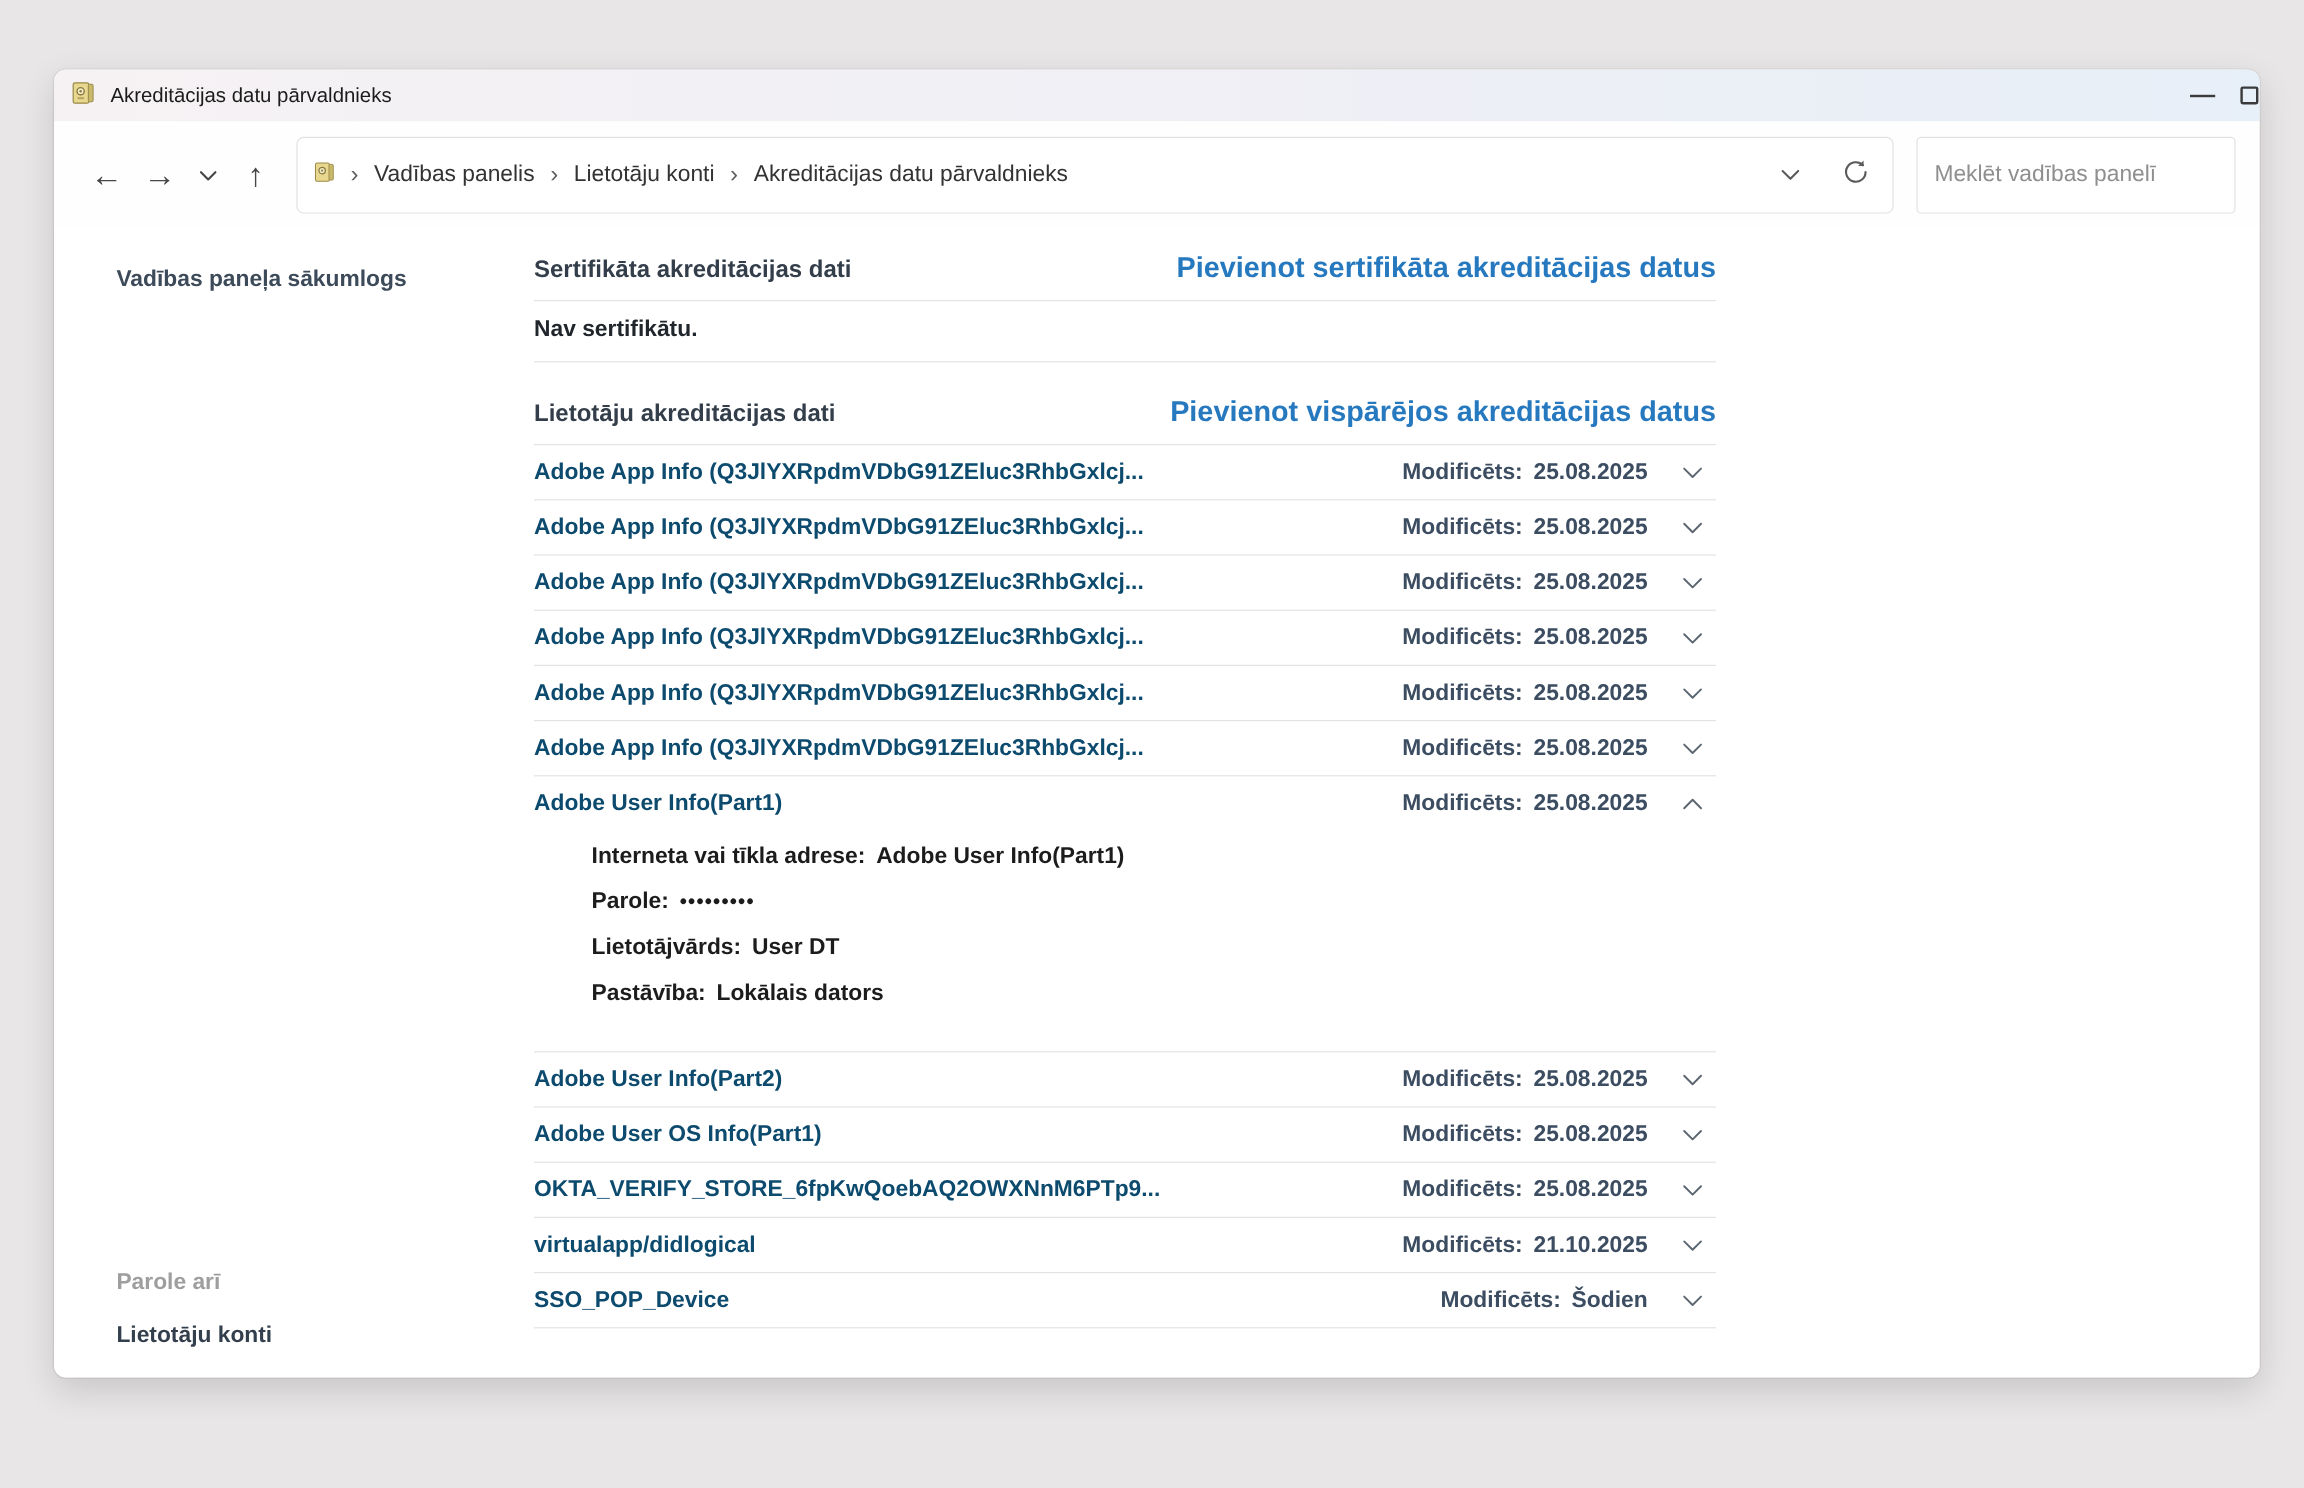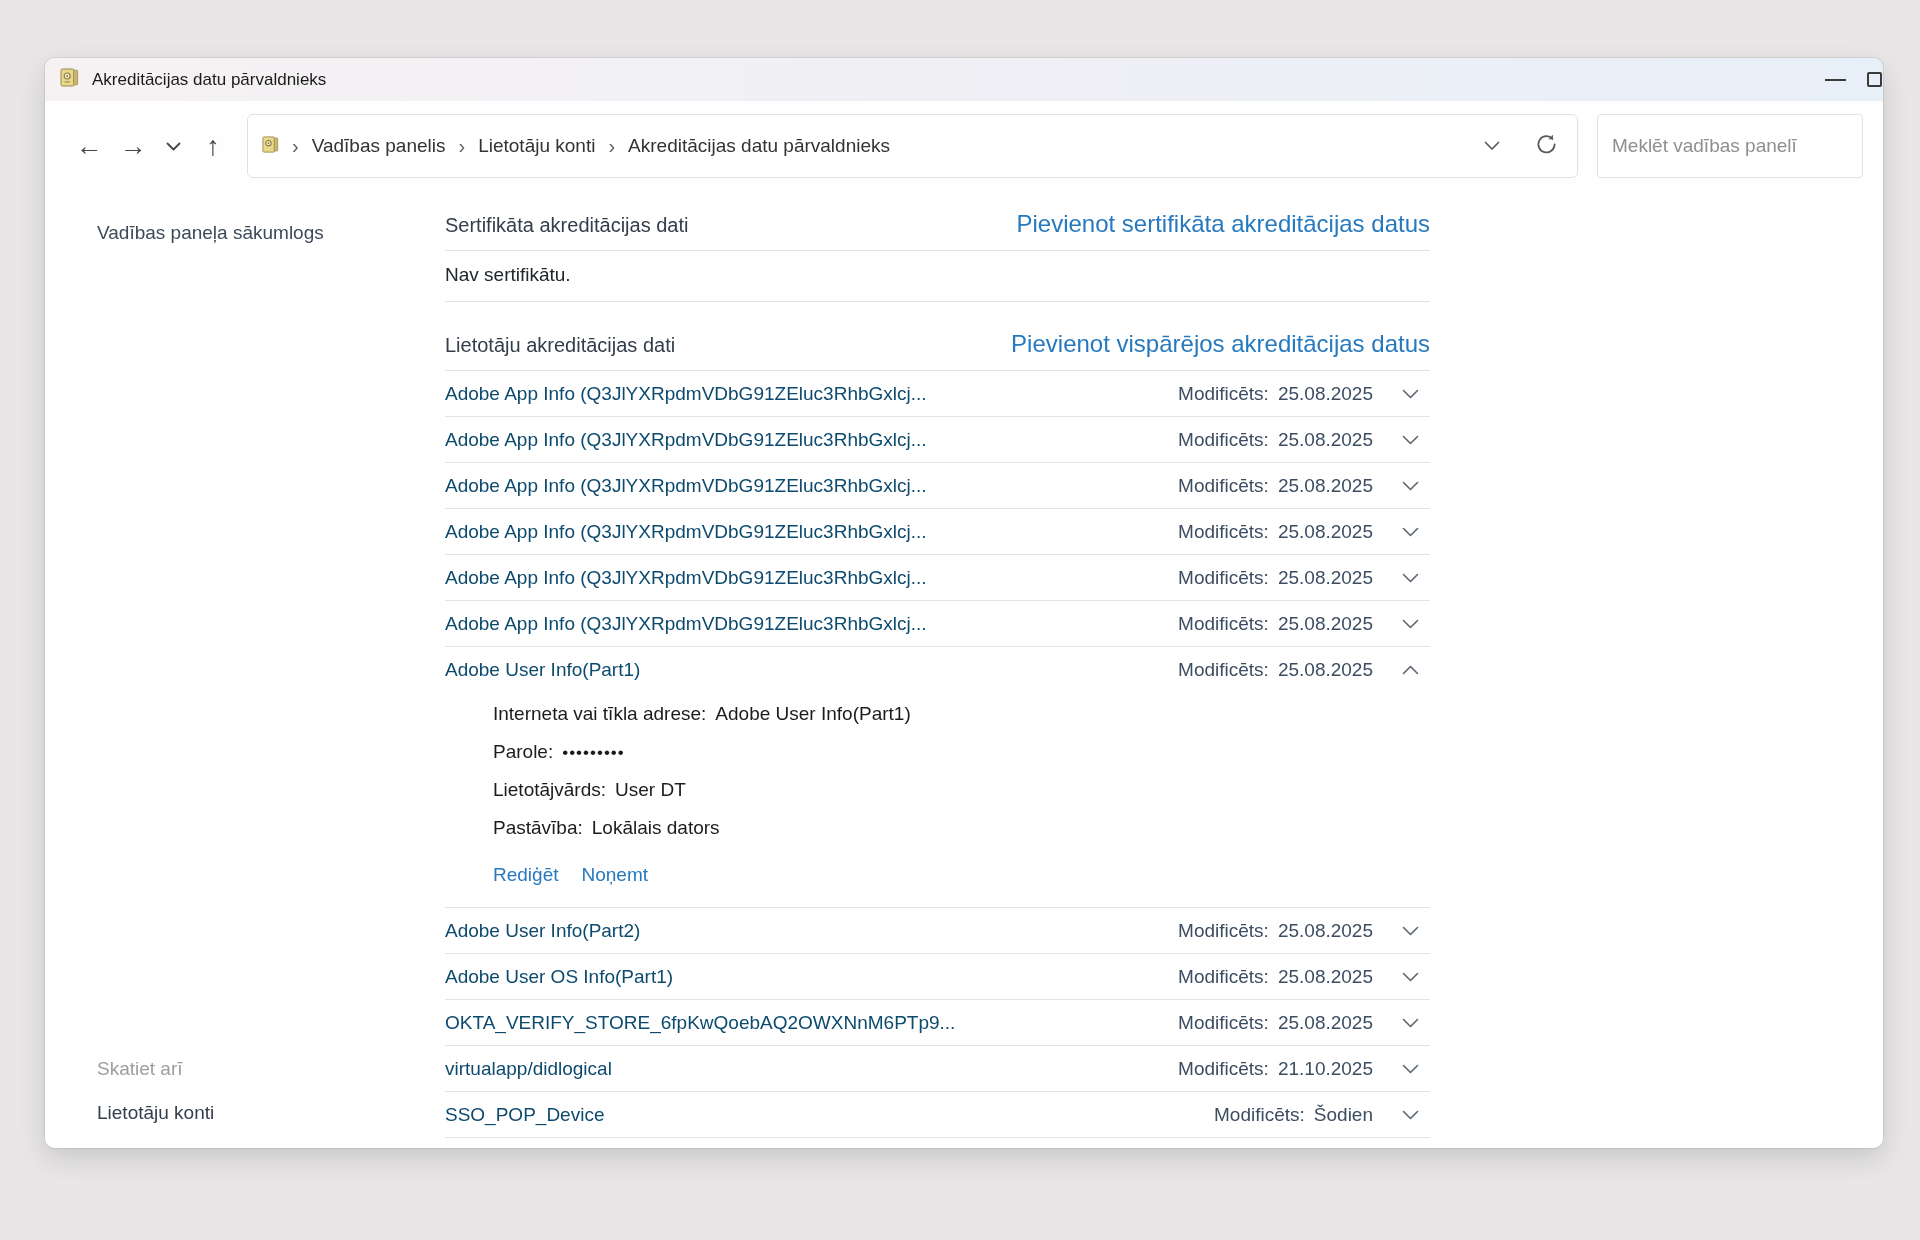--- a/index.html
+++ b/index.html
@@ -53,21 +53,21 @@
     display: flex; align-items: center; padding: 0 14px;
   }
   .searchbox input {
     border: none; outline: none; width: 100%; font-size: 19px;
     font-family: "Liberation Sans", "DejaVu Sans", sans-serif; color: #333;
     background: transparent;
   }
   .searchbox input::placeholder { color: #8f8f8f; opacity: 1; }
 
   
-  .win-body { flex: 1; display: flex; background: #ffffff; position: relative; }
+  .win-body { flex: 1; display: flex; background: #ffffff; position: relative; font-weight: bold; }
   .sidebar { width: 400px; flex: 0 0 400px; position: relative; }
   .sidebar-home { position: absolute; left: 52px; top: 31px; font-size: 19px; color: #3c4a5a; cursor: default; }
   .sidebar-bottom { position: absolute; left: 52px; bottom: 24px; }
   .see-also { font-size: 19px; color: #9e9e9e; margin-bottom: 22px; }
   .sidebar-link { font-size: 19px; color: #333f4c; }
 
   .content { width: 985px; flex: 0 0 985px; padding-top: 13px; font-size: 19px; }
 
   .section-head { display: flex; align-items: baseline; justify-content: space-between; padding: 6px 0 12px 0; border-bottom: 1px solid #e3e3e3; }
   .section-title { font-size: 20px; color: #333e4a; }
@@ -160,21 +160,21 @@
 
       <div class="searchbox">
         <input type="text" placeholder="Meklēt vadības panelī" style="">
       </div>
     </div>
 
     <div class="win-body">
       <div class="sidebar">
         <div class="sidebar-home">Vadības paneļa sākumlogs</div>
         <div class="sidebar-bottom">
-          <div class="see-also">Skatiet arī</div>
+          <div class="see-also">Parole arī</div>
           <div class="sidebar-link">Lietotāju konti</div>
         </div>
       </div>
 
       <div class="content">
 
         <div class="section-head">
           <span class="section-title">Sertifikāta akreditācijas dati</span>
           <span class="add-link">Pievienot sertifikāta akreditācijas datus</span>
         </div>
@@ -262,24 +262,20 @@
           </div>
           <div class="detail-line password">
             <span>Parole:</span><span class="val">•••••••••</span>
           </div>
           <div class="detail-line">
             <span>Lietotājvārds:</span><span class="val">User DT</span>
           </div>
           <div class="detail-line">
             <span>Pastāvība:</span><span class="val">Lokālais dators</span>
           </div>
-          <div class="detail-actions">
-            <span class="action-link">Rediģēt</span>
-            <span class="action-link">Noņemt</span>
-          </div>
         </div>
 
         <div class="cred-row">
           <span class="cred-name">Adobe User Info(Part2)</span>
           <span class="cred-mod"><span>Modificēts:</span><span class="mod-date">25.08.2025</span></span>
           <span class="row-chevron">
               <svg width="17" height="10" viewBox="0 0 17 10">
                 <path d="M1.5 1.5l7 7 7-7" fill="none" stroke="#5b6670" stroke-width="1.6" stroke-linecap="round" stroke-linejoin="round"></path>
               </svg>
             </span>

